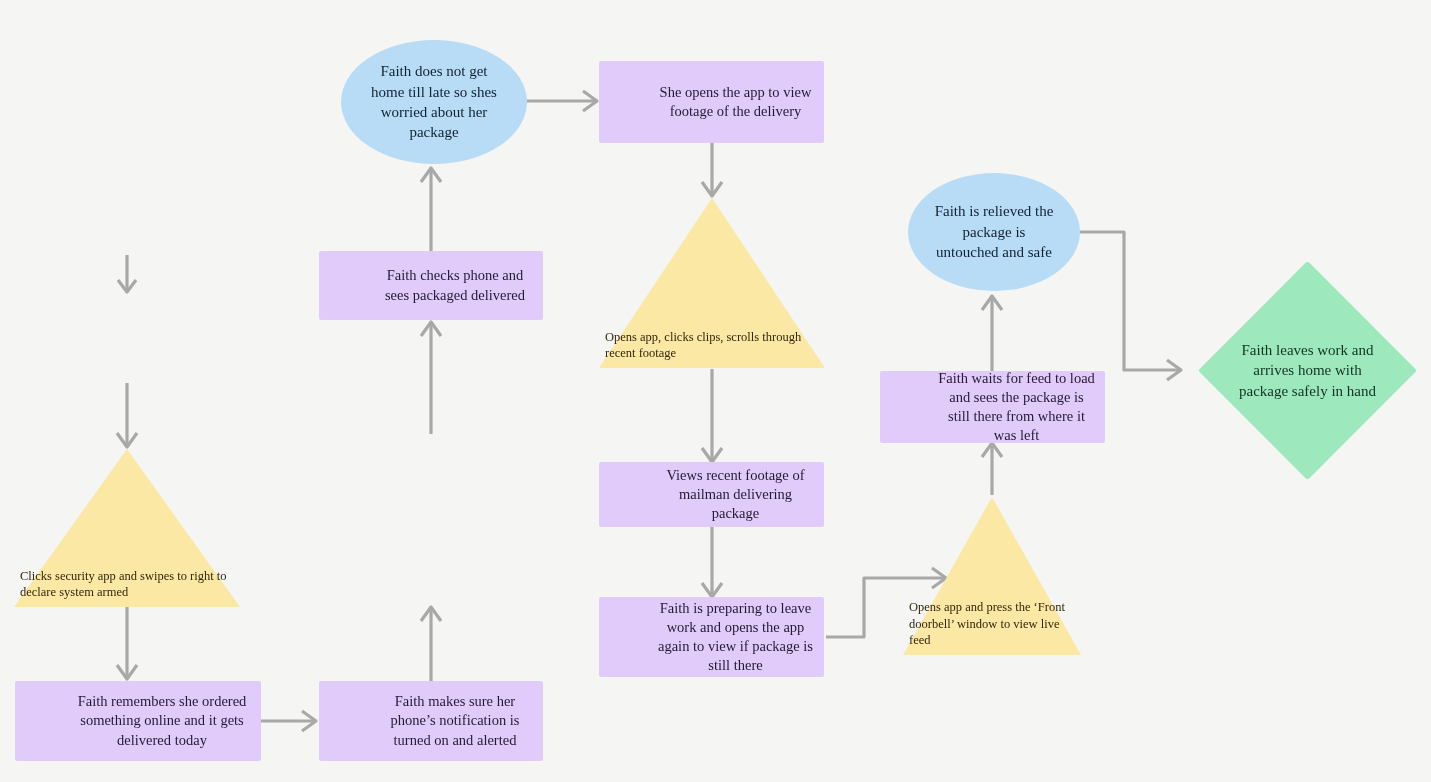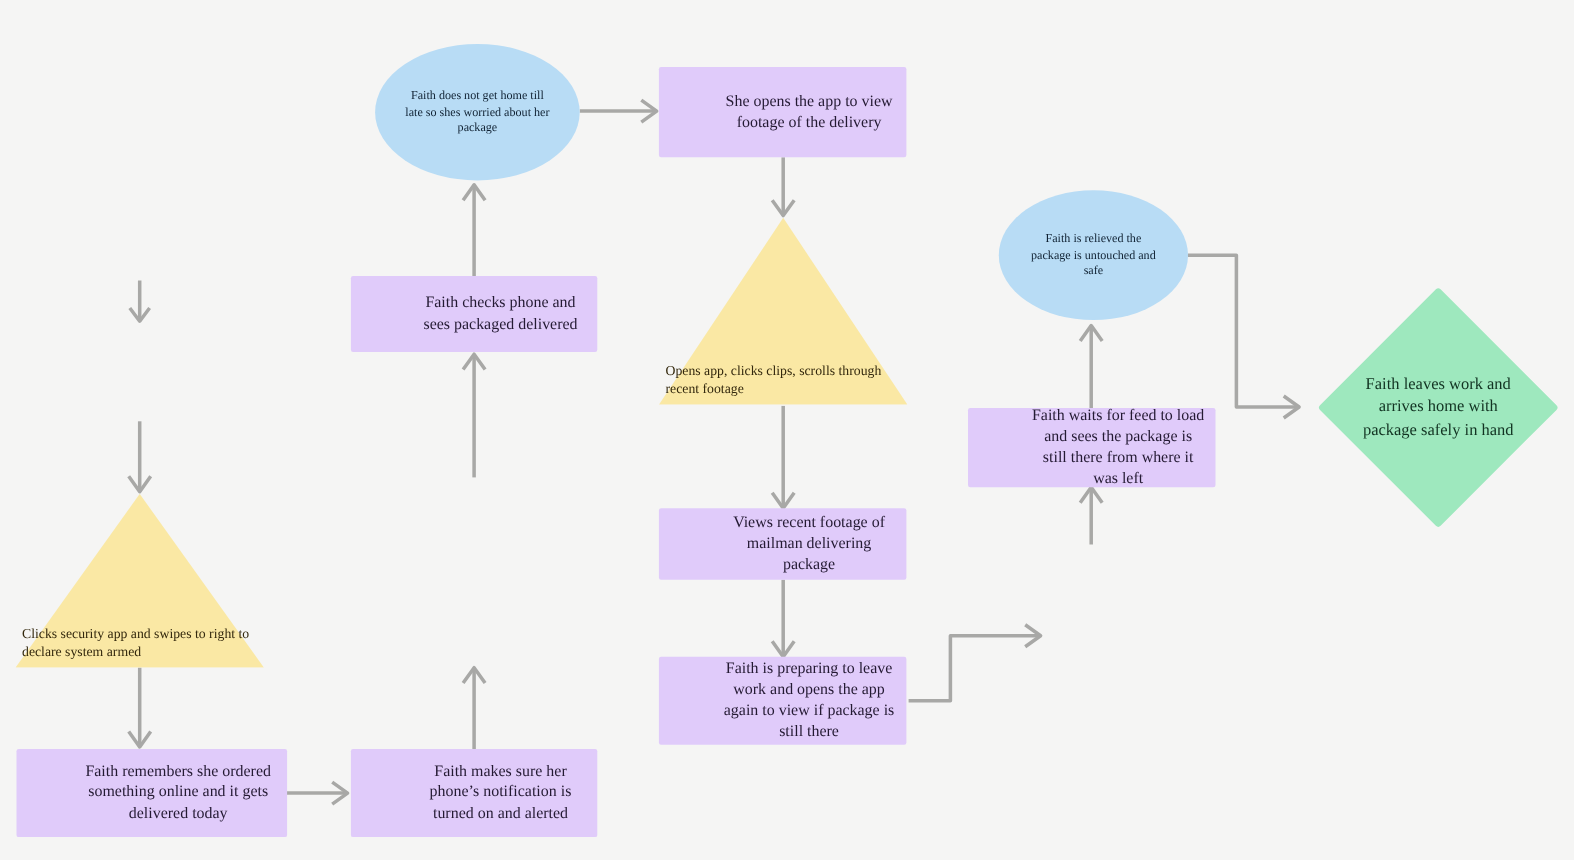--- a/index.html
+++ b/index.html
@@ -87,21 +87,21 @@
     background: #b8dcf5;
     border-radius: 50%;
   }
   .ellipse-label {
     position: absolute;
     inset: 0;
     display: flex;
     align-items: center;
     justify-content: center;
     text-align: center;
-    font-size: 11px;
+    font-size: 15px;
     color: #102233;
     line-height: 1.36;
     padding: 0 26px;
     box-sizing: border-box;
   }
   
   .conn {
     position: absolute;
     left: 0;
     top: 0;
@@ -242,20 +242,24 @@
   </div>
 
   <div class="node proc" style="left:599px; top:462px; width:225px; height:65px;">
     <span class="txt">Views recent footage of mailman delivering package</span>
   </div>
 
   <div class="node proc" style="left:599px; top:597px; width:225px; height:80px;">
     <span class="txt">Faith is preparing to leave work and opens the app again to view if package is still there</span>
   </div>
 
+  <div class="tri-wrap" style="left:903px; top:497px; width:178px; height:158px;">
+    <div class="tri-shape"></div>
+    <div class="tri-label">Opens app and press the ‘Front doorbell’ window to view live feed</div>
+  </div>
 
   <div class="node proc" style="left:880px; top:371px; width:225px; height:72px;">
     <span class="txt">Faith waits for feed to load and sees the package is still there from where it was left</span>
   </div>
 
   <div class="ellipse-wrap" style="left:908px; top:173px; width:172px; height:118px;">
     <div class="ellipse-shape"></div>
     <div class="ellipse-label">Faith is relieved the package is untouched and safe</div>
   </div>
 

